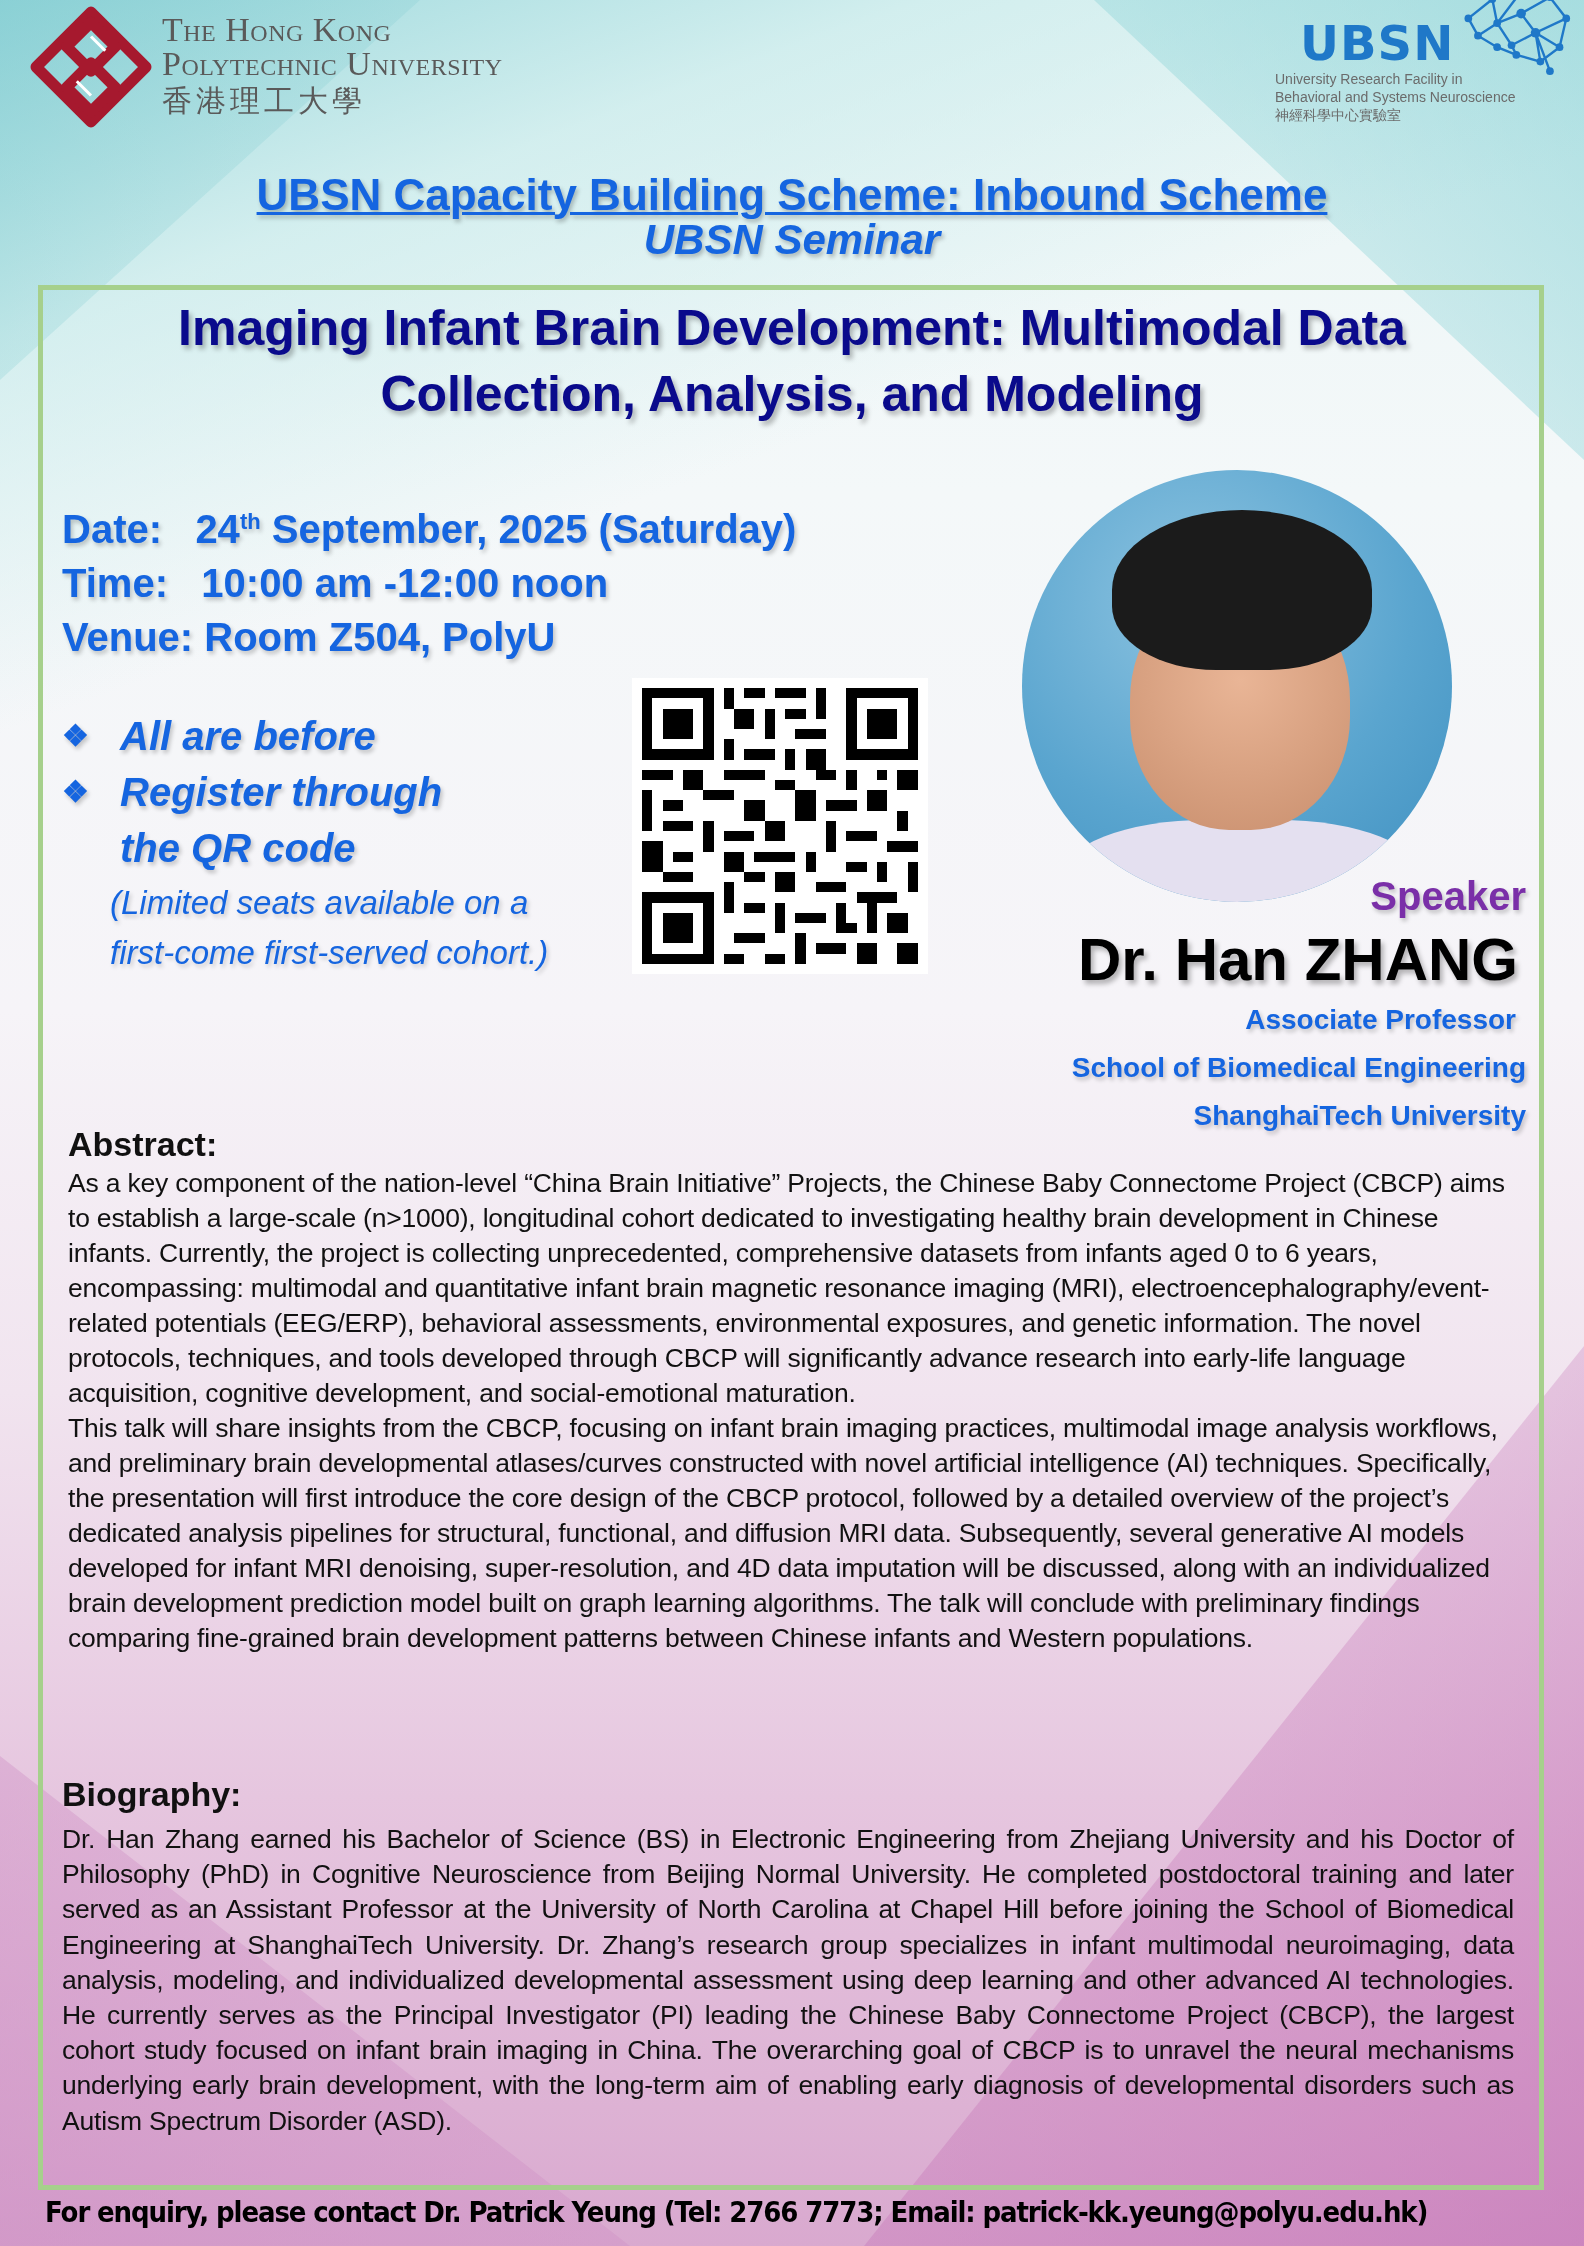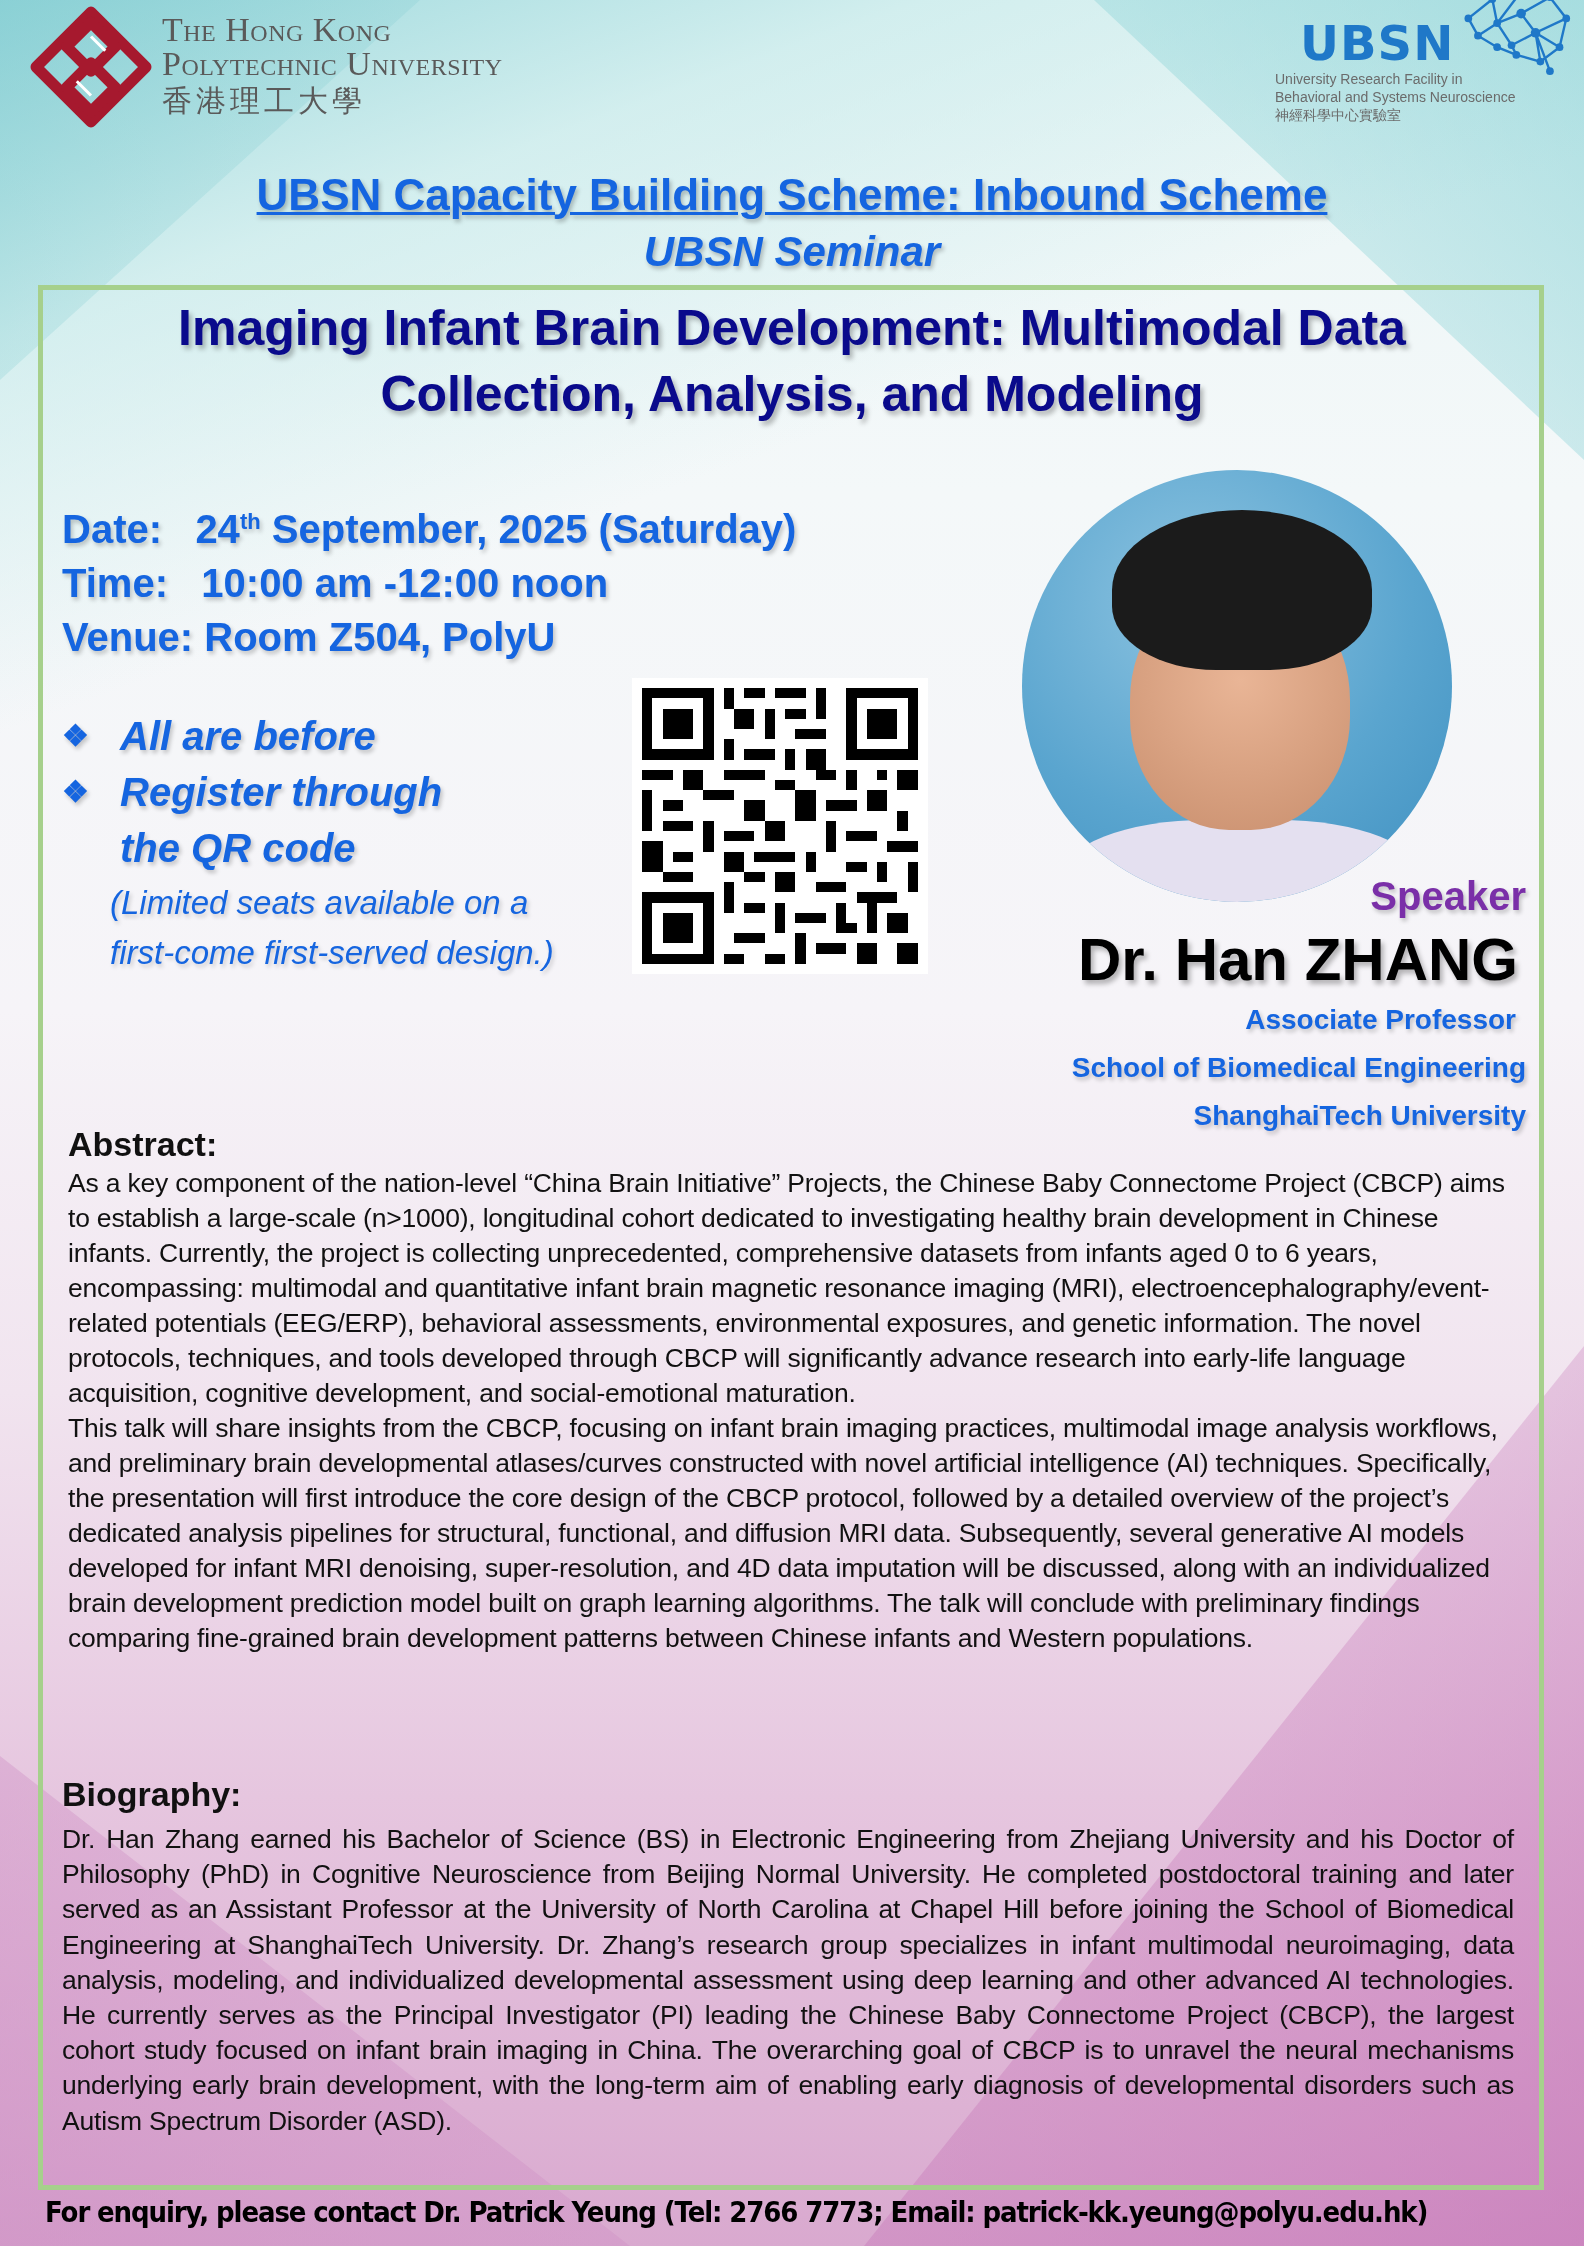--- a/index.html
+++ b/index.html
@@ -23,21 +23,21 @@
   .polyu-text .l1, .polyu-text .l2 { font-size: 34px; line-height: 34px; letter-spacing: 0.5px; font-variant: small-caps; }
   .polyu-text .l3 { font-size: 30px; line-height: 40px; letter-spacing: 4px; }
 
   .ubsn-logo { position: absolute; left: 1275px; top: 10px; width: 300px; }
   .ubsn-row { display: flex; align-items: center; margin-left: 25px; }
   .ubsn-word { font-family: "DejaVu Sans", sans-serif; color: #1f78c8; font-size: 48px; font-weight: bold; letter-spacing: 1px; }
   .ubsn-brain { width: 120px; height: 96px; margin-left: 4px; margin-top: -30px; }
   .ubsn-sub { color: #6b6b6b; font-size: 14px; line-height: 18px; margin-top: -6px; }
 
   .scheme-title { position: absolute; top: 170px; left: 0; width: 1584px; text-align: center; color: #1565e0; font-weight: bold; font-size: 44px; text-decoration: underline; text-decoration-thickness: 3px; text-shadow: 2px 3px 4px rgba(0,0,0,0.25); }
-  .seminar-title { position: absolute; top: 228px; left: 0; width: 1584px; text-align: center; color: #1565e0; font-weight: bold; font-style: italic; font-size: 42px; text-shadow: 2px 3px 4px rgba(0,0,0,0.25); }
+  .seminar-title { position: absolute; top: 216px; left: 0; width: 1584px; text-align: center; color: #1565e0; font-weight: bold; font-style: italic; font-size: 42px; text-shadow: 2px 3px 4px rgba(0,0,0,0.25); }
 
   
   .frame { position: absolute; left: 38px; top: 285px; width: 1506px; height: 1905px; border: 5px solid #a6d08c; box-sizing: border-box; }
 
   .talk-title { position: absolute; top: 295px; left: 40px; width: 1504px; text-align: center; color: #0a0a8c; font-weight: bold; font-size: 50px; line-height: 66px; text-shadow: 3px 4px 5px rgba(0,0,0,0.28); }
 
   .info { position: absolute; left: 62px; top: 495px; color: #1565e0; font-weight: bold; font-size: 40px; line-height: 54px; text-shadow: 2px 3px 4px rgba(0,0,0,0.22); }
   .info .lbl { display: inline-block; }
   .info sup { font-size: 22px; }
 
@@ -166,21 +166,21 @@
   </div>
   <div class="bullet">
     <span class="diamond">❖</span>
     <span>Register through</span>
   </div>
   <div class="bullet">
     <span class="cont">the QR code</span>
   </div>
   <div class="note">
     <div>(Limited seats available on a</div>
-    <div>first-come first-served design.)</div>
+    <div>first-come first-served cohort.)</div>
   </div>
 </div>
 
 <div class="qr">
   <svg width="296" height="296" viewBox="0 0 29 29" shape-rendering="crispEdges">
     <rect width="29" height="29" fill="#fff"></rect>
     <g fill="#000">
       <rect x="1" y="1" width="7" height="7"></rect>
         <rect x="2" y="2" width="5" height="5" fill="#fff"></rect>
         <rect x="3" y="3" width="3" height="3"></rect>

